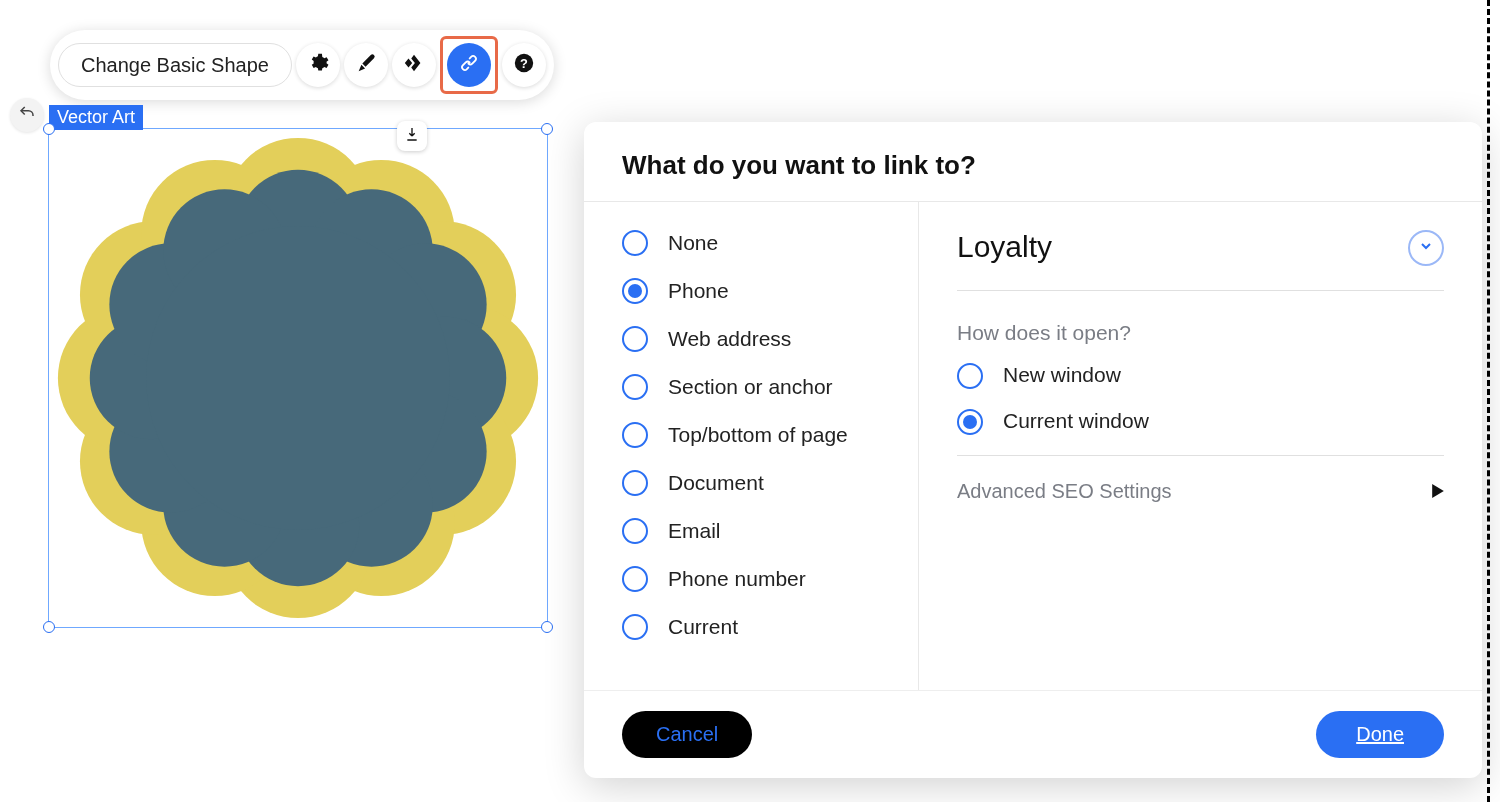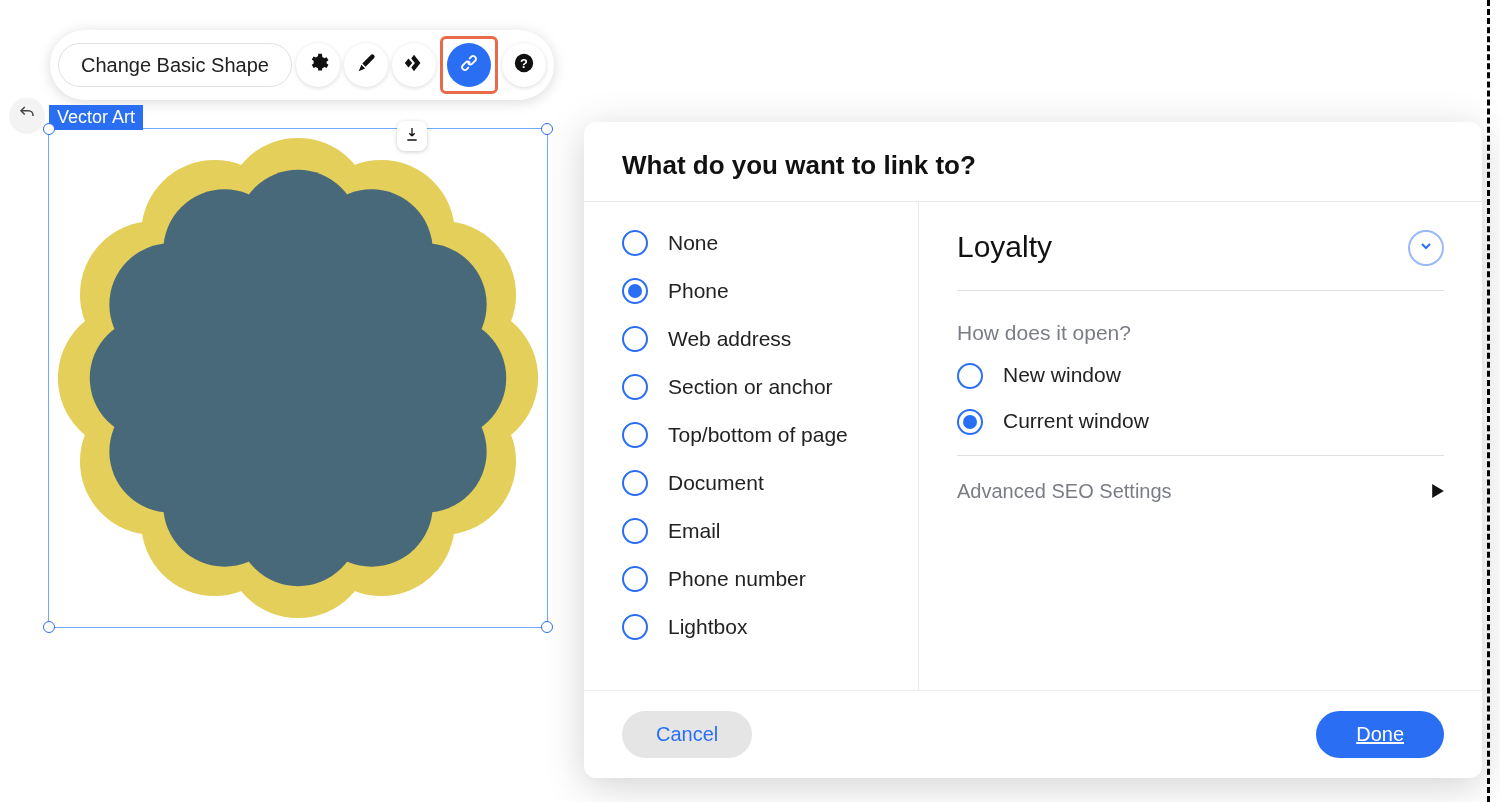--- a/index.html
+++ b/index.html
@@ -176,21 +176,21 @@
   .adv {
     display:flex;align-items:center;justify-content:space-between;
     font-size:20px;color:#7a7d85;cursor:pointer;
   }
   .dlg-foot{
     border-top:1px solid #eee;
     display:flex;align-items:center;justify-content:space-between;
     padding:20px 38px;
   }
   .btn-cancel{
-    background:#e5e5e5;color:#2a6ff3;
+    background:#000000;color:#2a6ff3;
     border:none;border-radius:30px;
     padding:12px 34px;font-size:20px;cursor:pointer;
   }
   .btn-done{
     background:#2a6ff3;color:#fff;
     border:none;border-radius:30px;
     padding:12px 40px;font-size:20px;cursor:pointer;text-decoration:underline;
   }
 </style>
 </head>
@@ -349,21 +349,21 @@
         <div class="opt">
           <div class="radio"></div>
           <span>Email</span>
         </div>
         <div class="opt">
           <div class="radio"></div>
           <span>Phone number</span>
         </div>
         <div class="opt">
           <div class="radio"></div>
-          <span>Lightbox</span>
+          <span>Current</span>
         </div>
       </div>
     <div class="col-right">
       <div class="select-row">
         <div class="select-val">Loyalty</div>
         <div class="chev">
           <span>
             <svg viewBox="0 0 24 24" fill="none" stroke="#2a6ff3" stroke-width="3">
                 <path d="M6 9l6 6 6-6"></path>
               </svg>

